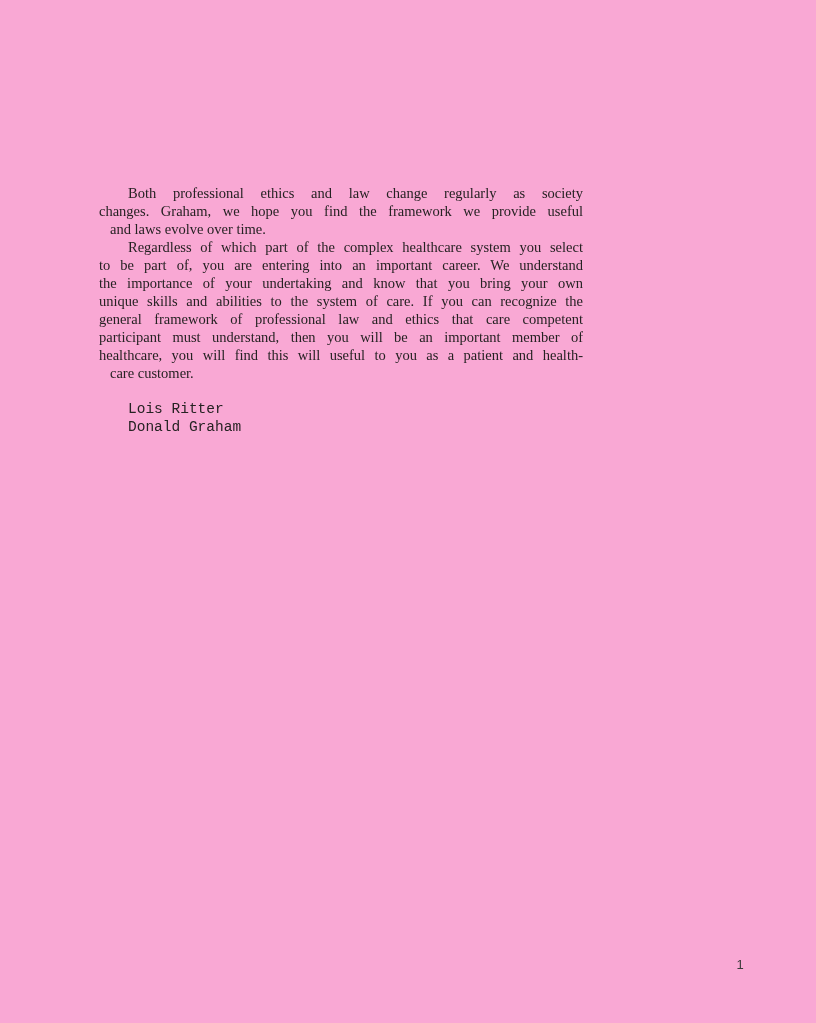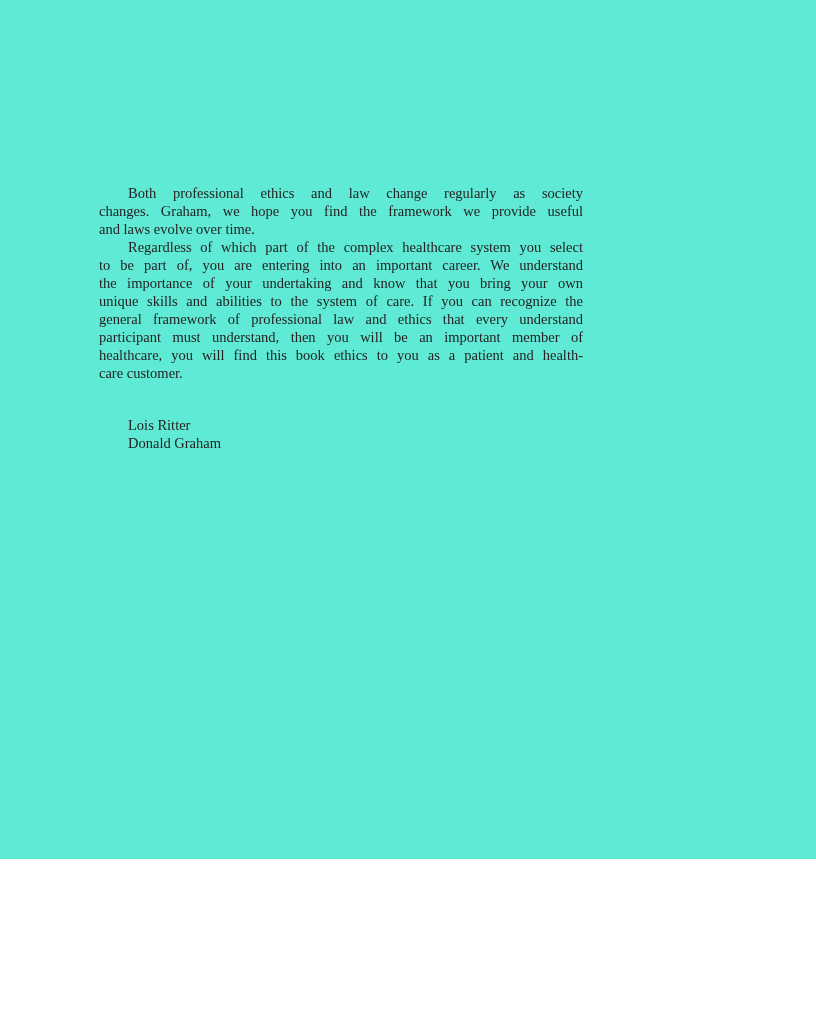--- a/index.html
+++ b/index.html
@@ -3,22 +3,22 @@
 <meta charset="utf-8">
 <style>
   html, body {
     margin: 0;
     padding: 0;
     background: #ffffff;
   }
   .page {
     position: relative;
     width: 816px;
-    height: 859px;
-    background: #5eead4;
+    height: 1023px;
+    background: #f9a8d4;
     overflow: hidden;
     font-family: "Liberation Serif", "DejaVu Serif", serif;
     color: #262223;
   }
   .text-block {
     position: absolute;
     left: 99px;
     top: 184px;
     width: 484px;
     font-size: 14.5px;
@@ -29,24 +29,26 @@
     text-align-last: justify;
     height: 18px;
     overflow: hidden;
     white-space: normal;
   }
   .para-line.first {
     text-indent: 29px;
   }
   .para-line.last {
     text-align-last: left;
+    margin-left: 11px;
   }
   .signature-block {
-    margin-top: 34px;
+    margin-top: 18px;
     padding-left: 29px;
+    font-family: Liberation Mono, monospace;
   }
   .signature-line {
     height: 18px;
   }
   .page-number {
     position: absolute;
     left: 700px;
     top: 957px;
     width: 80px;
     text-align: center;
@@ -66,23 +68,23 @@
         <div class="para-line first">Both professional ethics and law change regularly as society</div>
         <div class="para-line">changes. Graham, we hope you find the framework we provide useful</div>
         <div class="para-line last">and laws evolve over time.</div>
       </div>
 
     <div>
         <div class="para-line first">Regardless of which part of the complex healthcare system you select</div>
         <div class="para-line">to be part of, you are entering into an important career. We understand</div>
         <div class="para-line">the importance of your undertaking and know that you bring your own</div>
         <div class="para-line">unique skills and abilities to the system of care. If you can recognize the</div>
-        <div class="para-line">general framework of professional law and ethics that every understand</div>
+        <div class="para-line">general framework of professional law and ethics that care competent</div>
         <div class="para-line">participant must understand, then you will be an important member of</div>
-        <div class="para-line">healthcare, you will find this book ethics to you as a patient and health-</div>
+        <div class="para-line">healthcare, you will find this will useful to you as a patient and health-</div>
         <div class="para-line last">care customer.</div>
       </div>
 
     <div class="signature-block">
       <div class="signature-line">Lois Ritter</div>
       <div class="signature-line">Donald Graham</div>
     </div>
 
   </div>
 

